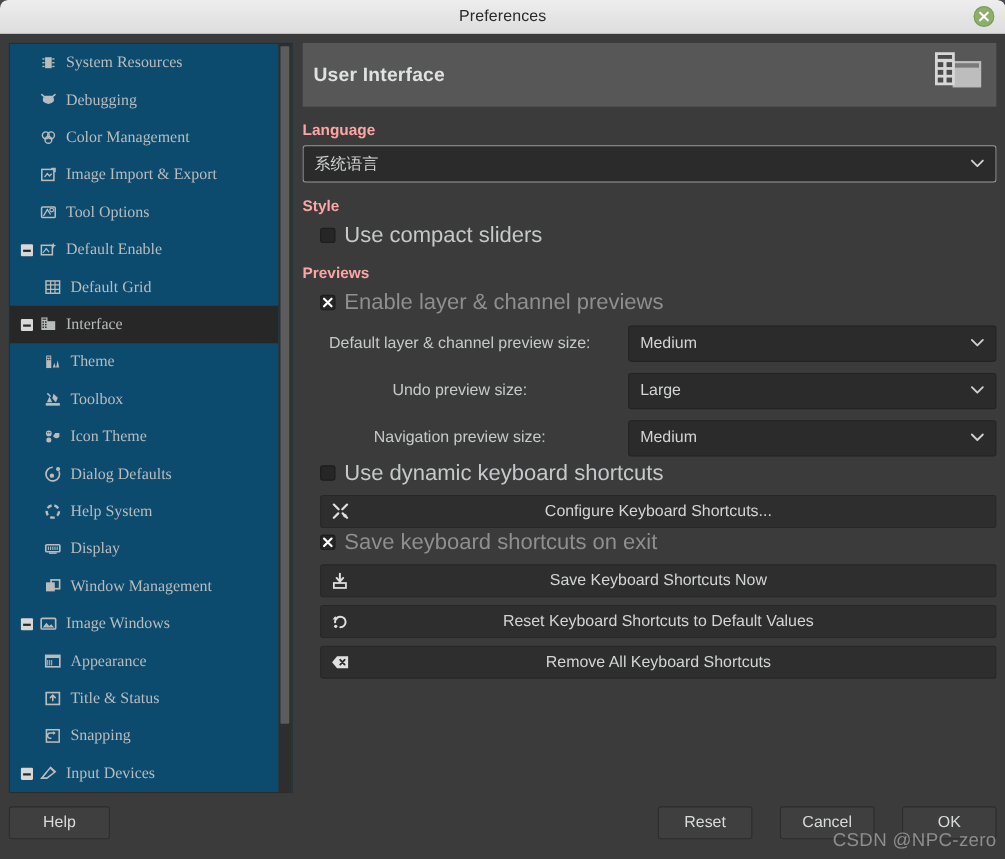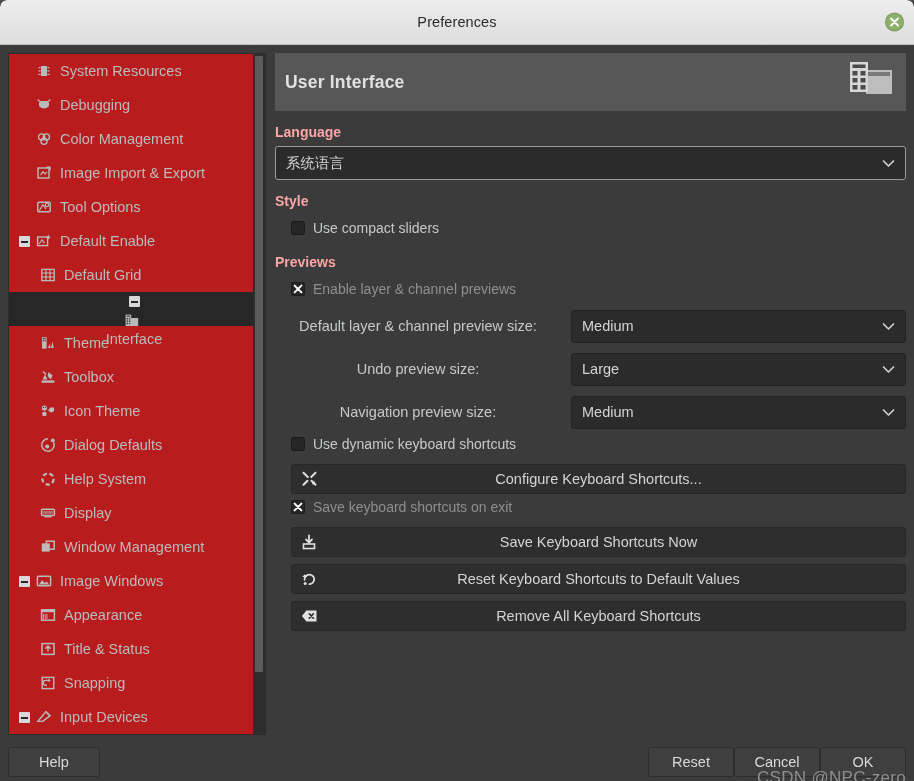--- a/index.html
+++ b/index.html
@@ -16,21 +16,21 @@
     position: relative;
     width: 914px; height: 781px;
     background: #3b3b3b;
     border-radius: 7px 7px 0 0;
     overflow: hidden;
   }
 
   
   #titlebar {
     position: relative;
-    height: 45px;
+    height: 31px;
     background: linear-gradient(to bottom, #eeeeee 0%, #e4e4e4 55%, #dedede 100%);
     border-radius: 7px 7px 0 0;
     border-bottom: 1px solid #bfbfbf;
     display: flex; align-items: center; justify-content: center;
   }
   #title-text {
     font-size: 14.5px;
     color: #2b2b2b;
     letter-spacing: .1px;
   }
@@ -55,39 +55,40 @@
   #panes {
     display: flex;
     height: 682px;
     gap: 0;
   }
 
   
   #sidebar-wrap {
     position: relative;
     width: 258px;
-    background: #b91c1c;
+    background: #0c4a6e;
     border: 1px solid #2c2c2c;
     overflow: hidden;
+    font-family: Liberation Serif, serif;
   }
   #sidebar {
     position: absolute;
     inset: 0 12px 0 0;
     overflow: hidden;
   }
   .nav-item {
     display: flex; align-items: center;
     height: 34px;
     padding-left: 6px;
     color: #b9bcbd;
     font-size: 14.5px;
     white-space: nowrap;
     cursor: pointer;
   }
-  .nav-item.selected { background: #272727; flex-direction: column; }
+  .nav-item.selected { background: #272727; }
   .nav-item .expander {
     width: 18px; flex: 0 0 18px;
     display: flex; align-items: center; justify-content: center;
   }
   .nav-item .expander .minus {
     width: 11px; height: 11px;
     background: #d8d8d8;
     position: relative;
     border-radius: 1px;
   }
@@ -160,21 +161,21 @@
   .check-row .cb {
     width: 14px; height: 14px; flex: 0 0 14px;
     border-radius: 3px;
     background: #262626;
     box-shadow: inset 0 0 0 1px #1d1d1d;
     margin-right: 8px;
     display: flex; align-items: center; justify-content: center;
   }
   .check-row .cb svg { display: block; }
   .check-row .cl {
-    font-size: 14px; color: #c6c9ca;
+    font-size: 20px; color: #c6c9ca;
     line-height: 1;
   }
   .check-row.dim .cl { color: #8d8f90; }
 
   .combo-row {
     display: flex; align-items: center;
     height: 38px;
     margin-top: 5px;
   }
   .combo-row .crlabel {
@@ -241,21 +242,21 @@
     background: #3f3f3f;
     border: 1px solid #2d2d2d;
     border-radius: 3px;
     color: #d8dadb;
     font-size: 14.5px;
     display: flex; align-items: center; justify-content: center;
     cursor: pointer;
     padding: 0 12px;
   }
   #help-btn { width: 92px; }
-  #right-btns { margin-left: auto; display: flex; gap: 0; }
+  #right-btns { margin-left: auto; display: flex; gap: 25px; }
   #reset-btn, #cancel-btn, #ok-btn { width: 86px; }
 
   #watermark {
     position: absolute;
     right: 8px; bottom: 7px;
     font-size: 17px;
     color: #9c9c9c;
     opacity: .85;
     pointer-events: none;
     letter-spacing: .3px;

